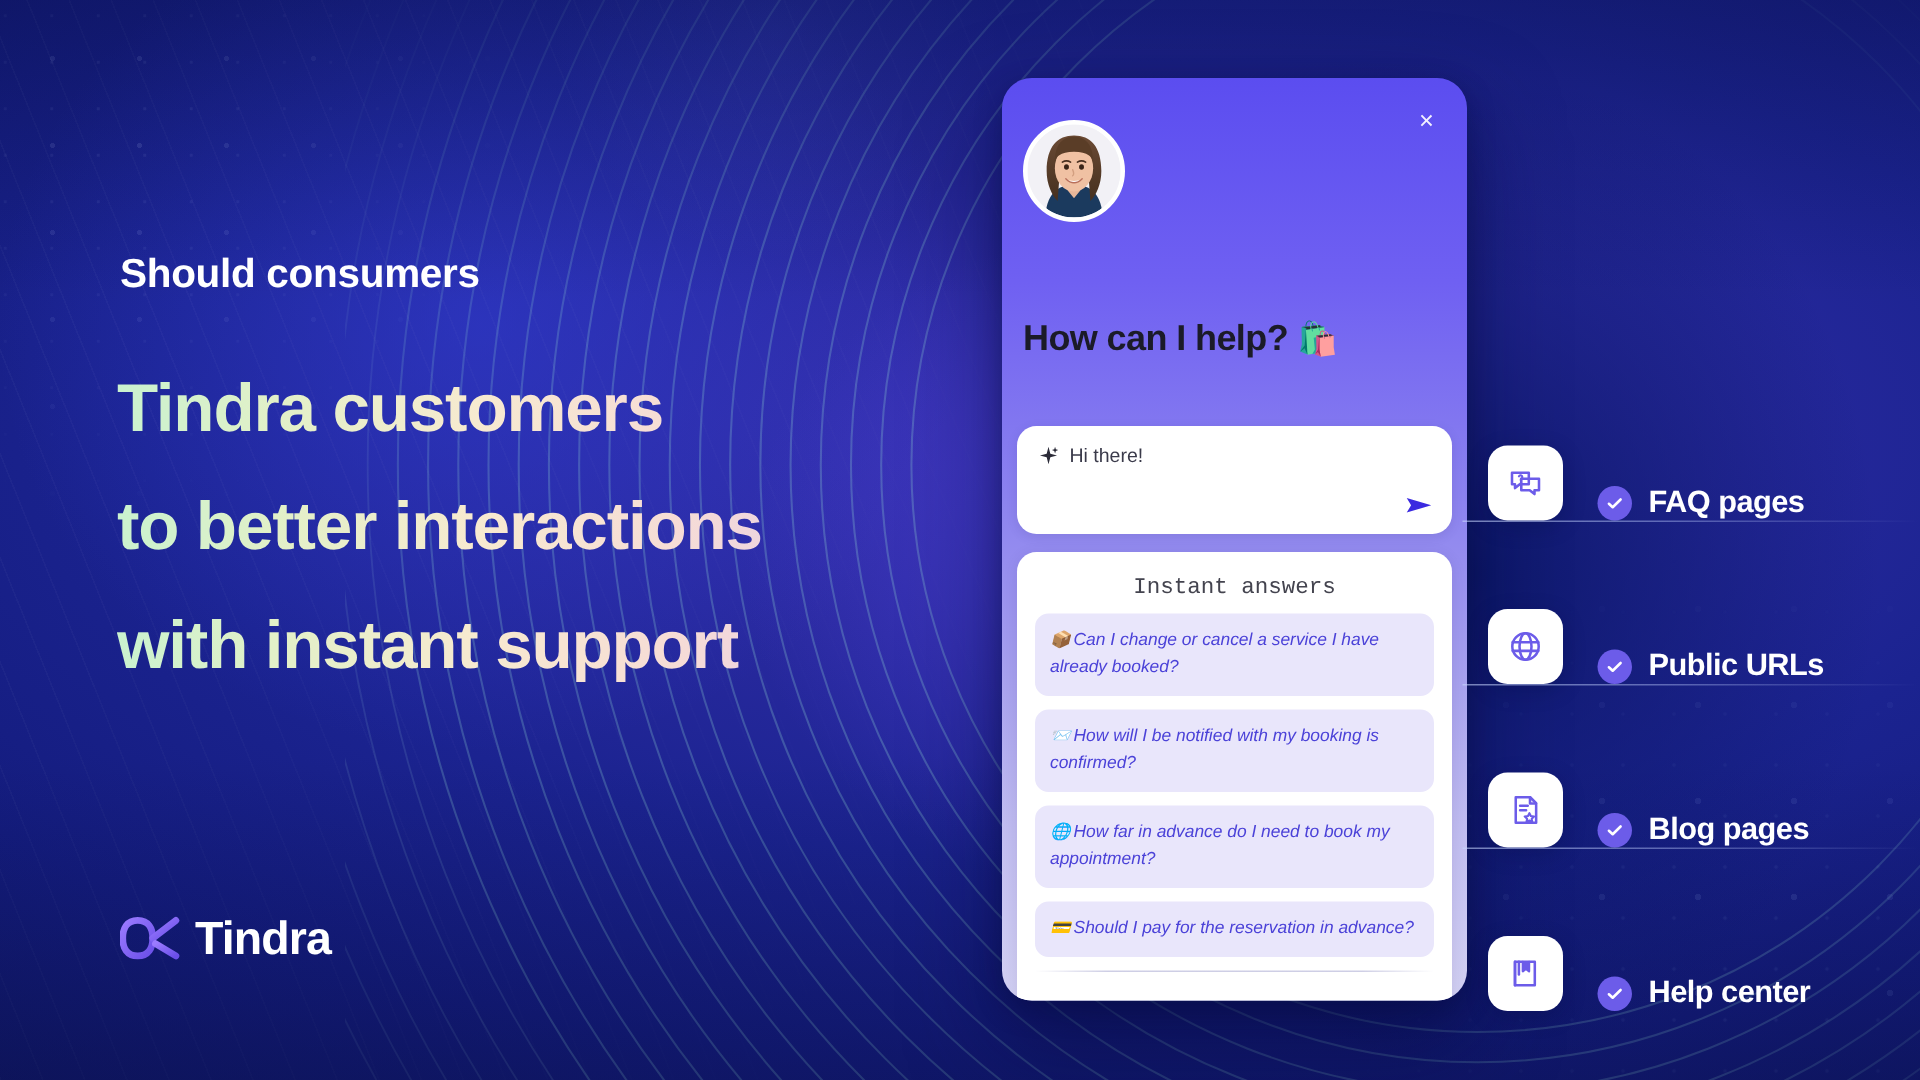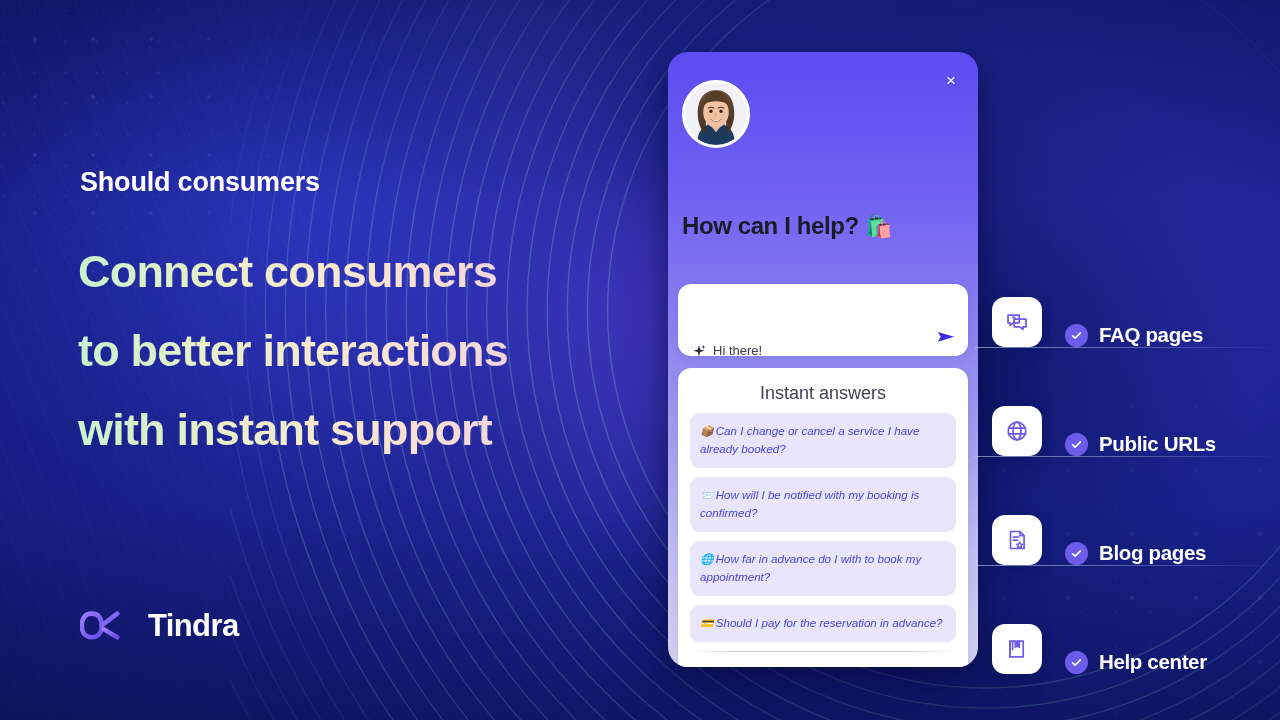--- a/index.html
+++ b/index.html
@@ -108,21 +108,21 @@
   .headline .hl{
     display:block;
     background:linear-gradient(92deg,#c9f2cf 0%, #e2f0c8 18%, #f7ead0 40%, #f6dcd6 62%, #e7cfe6 82%, #d6c2ea 100%);
     -webkit-background-clip:text; background-clip:text;
     -webkit-text-fill-color:transparent; color:transparent;
   }
 
   
   .logo{
     position:absolute; left:80px; top:608px;
-    display:flex; align-items:center; gap:28px;
+    display:flex; align-items:center; gap:10px;
   }
   .logo-mark{ width:40px; height:32px; display:block; }
   .logo-text{
     font-size:31px; font-weight:700; color:#ffffff; letter-spacing:-.6px;
   }
 
   
   .chat{
     position:absolute; left:668px; top:52px;
     width:310px; height:615px;
@@ -155,42 +155,42 @@
   .chat-greeting .emo{ font-size:22px; }
 
   .chat-input{
     position:absolute; left:10px; top:232px;
     width:290px; height:72px;
     background:#ffffff; border-radius:13px;
     box-shadow:0 2px 8px rgba(30,20,90,.10);
   }
   .chat-input-row{
     position:absolute; left:14px; top:12px;
-    display:flex; align-items:center; gap:7px;margin-top:47px;
+    display:flex; align-items:center; gap:7px;
   }
   .spark-icon{ width:14px; height:14px; display:block; }
   .chat-input-text{
     font-size:13px; color:#3a3a4a;
   }
   .send-btn{
     position:absolute; right:12px; bottom:9px;
     width:20px; height:20px; cursor:pointer;
   }
   .send-btn svg{ width:100%; height:100%; display:block; }
 
   .answers{
     position:absolute; left:10px; top:316px;
     width:290px; height:332px;
     background:#ffffff; border-radius:13px;
     box-shadow:0 2px 10px rgba(30,20,90,.10);
     overflow:hidden;
   }
   .answers-title{
-    text-align:center; font-size:18px; color:#44444f;
-    padding-top:15px; padding-bottom:9px; font-weight:400;
+    text-align:center; font-size:15px; color:#44444f;
+    padding-top:15px; padding-bottom:9px; font-weight:400;font-family:Liberation Mono, monospace;
   }
   .answer-list{ padding:0 12px; }
   .answer{
     background:#e9e6fb; border-radius:9px;
     padding:9px 10px 10px 10px;
     margin-bottom:9px;
     font-size:11.6px; line-height:18px;
     color:#4b42d8; cursor:pointer;font-style:italic;
   }
   .answer .emo{ font-size:11px; margin-right:2px; }
@@ -281,21 +281,21 @@
     </svg>
   </div>
 
   <div class="bg-dots-left"></div>
   <div class="bg-dots-right"></div>
   <div class="bg-top-vignette"></div>
   <div class="bg-bottom-shade"></div>
 
   <div class="eyebrow">Should consumers</div>
   <h1 class="headline">
-    <span class="hl">Connect consumers</span>
+    <span class="hl">Tindra customers</span>
     <span class="hl">to better interactions</span>
     <span class="hl">with instant support</span>
   </h1>
 
   <div class="logo">
     <span class="logo-mark">
       <svg viewBox="0 0 44 34" aria-hidden="true">
         <defs>
           <linearGradient id="lg" x1="0" y1="0" x2="1" y2="1">
             <stop offset="0%" stop-color="#9b7bff"></stop>
@@ -369,21 +369,21 @@
     <div class="answers">
       <div class="answers-title">Instant answers</div>
       <div class="answer-list">
         <div class="answer">
           <span class="emo">📦</span><span>Can I change or cancel a service I have already booked?</span>
         </div>
         <div class="answer">
           <span class="emo">📨</span><span>How will I be notified with my booking is confirmed?</span>
         </div>
         <div class="answer">
-          <span class="emo">🌐</span><span>How far in advance do I with to book my appointment?</span>
+          <span class="emo">🌐</span><span>How far in advance do I need to book my appointment?</span>
         </div>
         <div class="answer one-line">
           <span class="emo">💳</span><span>Should I pay for the reservation in advance?</span>
         </div>
       </div>
       <div class="answers-divider"></div>
     </div>
 
   </div>
 

